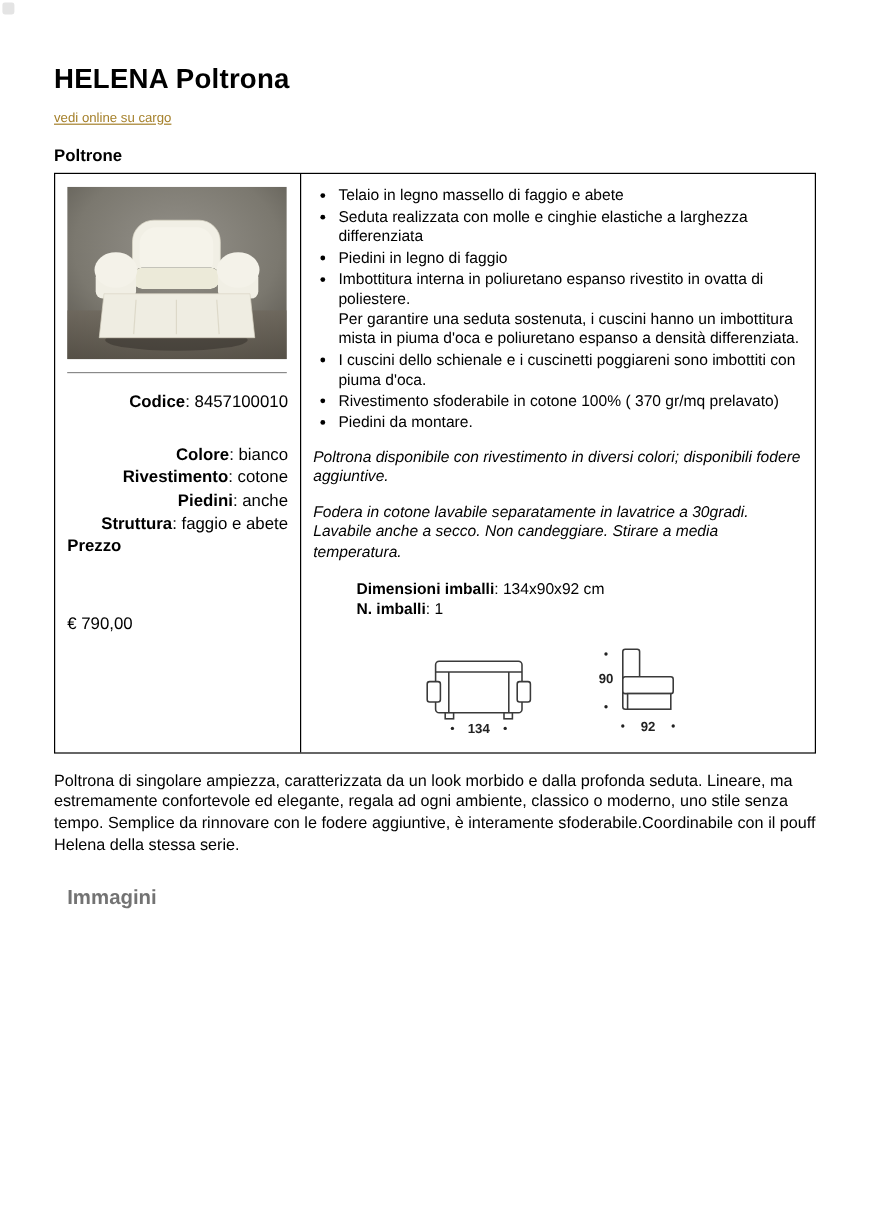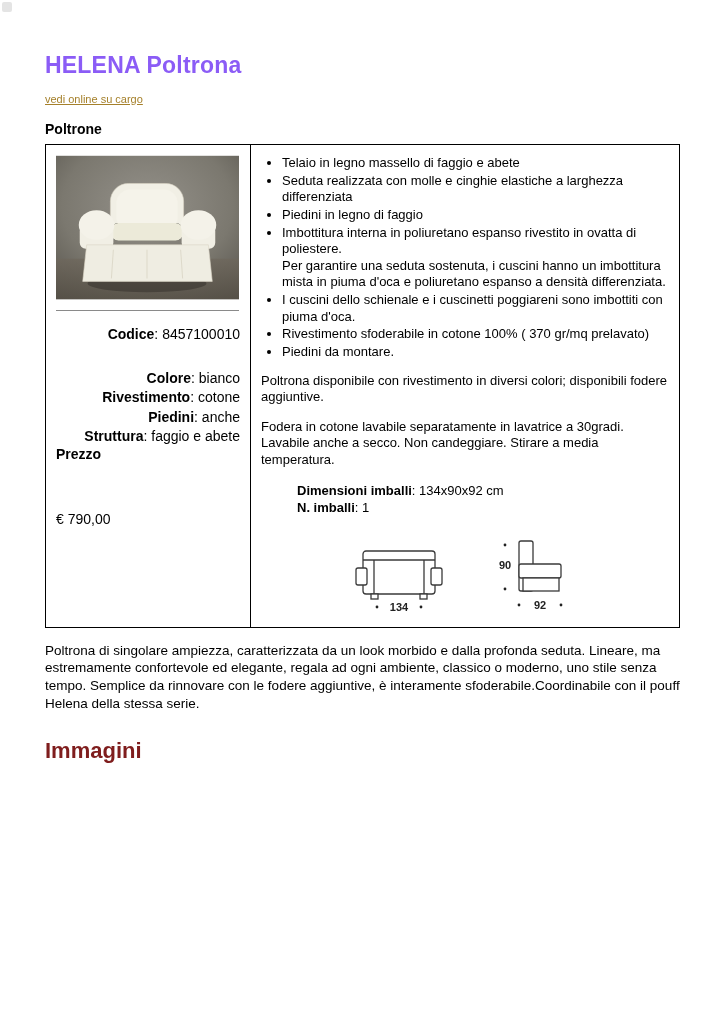--- a/index.html
+++ b/index.html
@@ -14,21 +14,21 @@
   }
   .corner-mark {
     position: absolute; top: 2px; left: 2px;
     width: 10px; height: 10px;
     background: #d9d9d9; opacity: .7; border-radius: 2px;
   }
   .page { padding: 52px 0 0 45px; width: 724px; }
   h1.page-title {
     margin: 0 0 10px 0;
     font-size: 23px; font-weight: bold;
-    color: #8b5cf6;
+    color: #000000;
     letter-spacing: 0.2px;
   }
   a.cargo-link {
     display: inline-block;
     color: #A5802B;
     font-size: 11px;
     text-decoration: underline;
     margin: 0 0 16px 0;
     cursor: pointer;
   }
@@ -60,41 +60,41 @@
   .price-value { font-size: 14px; line-height: 1.35; margin-top: 48px; }
 
   .cell-right {
     flex: 1;
     padding: 8px 8px 12px 10px;
     font-size: 13px;
     line-height: 1.28;
   }
   ul.spec-list { margin: 2px 0 8px 0; padding-left: 21px; }
   ul.spec-list li { margin: 0 0 1px 0; white-space: pre-line; }
-  p.note { margin: 12px 0 13px 0; white-space: pre-line; }
+  p.note { margin: 12px 0 13px 0; white-space: pre-line; font-style: italic; }
   .pack-block { margin-top: 14px; }
   .pack-line { margin: 1px 0; padding-left: 36px; }
 
   .drawings {
     display: flex; justify-content: center; align-items: flex-end;
     gap: 42px; margin-top: 20px;
   }
   .drawings svg { display: block; }
   .dim-text { font-family: "Liberation Sans", sans-serif; font-size: 11px; font-weight: bold; fill: #222; }
 
   p.description {
     width: 645px;
     font-size: 13.5px;
     line-height: 1.3;
     margin: 14px 0 0 0;
   }
   h2.immagini {
-    margin: 26px 0 0 0;
-    font-size: 22px; font-weight: bold;
-    color: #7f1d1d;
+    margin: 26px 0 0 11px;
+    font-size: 17px; font-weight: bold;
+    color: #737373;
   }
 </style>
 </head>
 <body>
 
 <div class="corner-mark"></div>
 
 <div class="page">
 
   <h1 class="page-title">HELENA Poltrona</h1>

